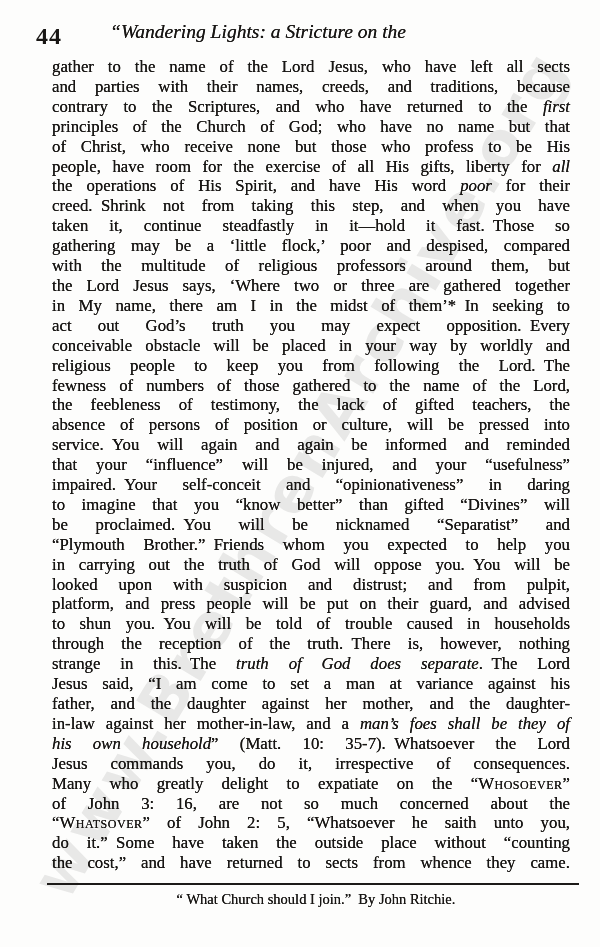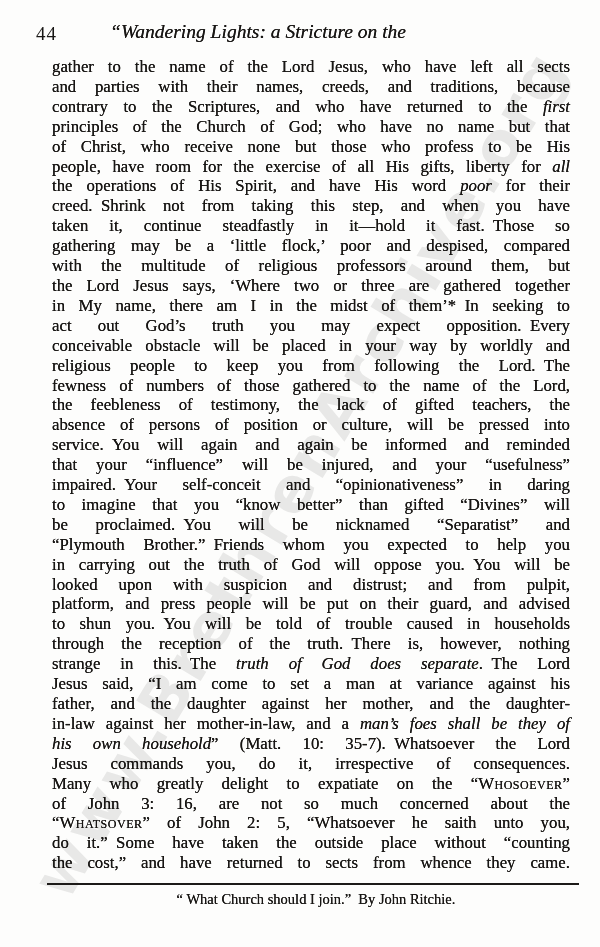--- a/index.html
+++ b/index.html
@@ -32,22 +32,22 @@
     position: absolute;
     top: 21px;
     left: 0;
     width: 600px;
     height: 26px;
   }
   .page-number {
     position: absolute;
     left: 36px;
     top: 2px;
-    font-size: 19px;
-    font-weight: normal;
+    font-size: 24px;
+    font-weight: bold;
     letter-spacing: 1px;
   }
   .header-title {
     position: absolute;
     left: 0;
     width: 516px;
     text-align: center;
     font-style: italic;
     font-size: 19.5px;
     text-shadow: 0 0 0.4px currentColor;

